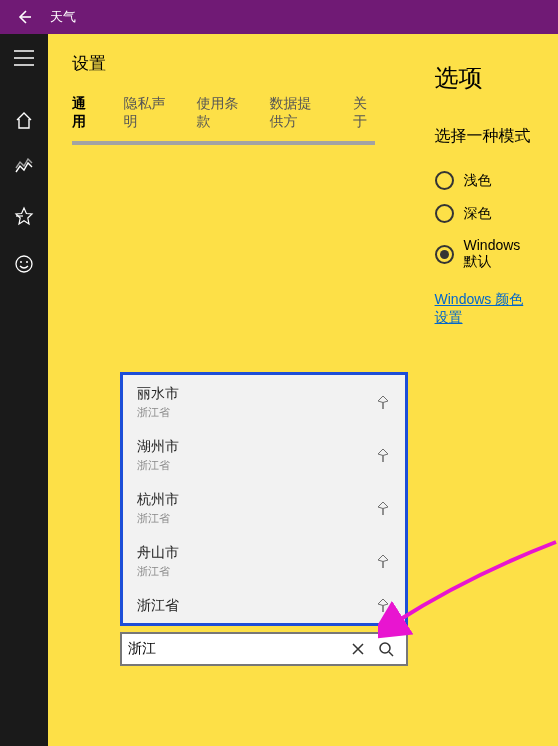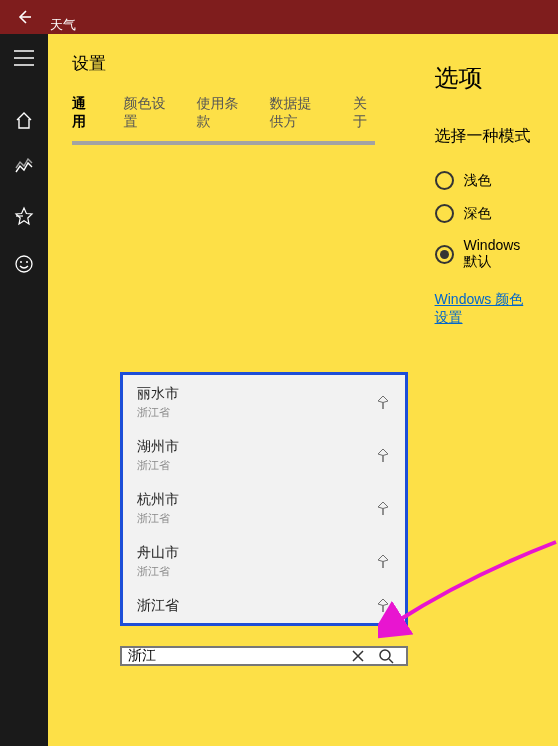--- a/index.html
+++ b/index.html
@@ -5,24 +5,24 @@
   * { box-sizing: border-box; margin: 0; padding: 0; }
   body {
     font-family: "Microsoft YaHei", "Segoe UI", sans-serif;
     width: 558px; height: 746px;
     background: #fff;
     overflow: hidden;
     position: relative;
   }
   .titlebar {
     height: 34px;
-    background: #7f1d1d;
+    background: #701a75;
     color: #fff;
     display: flex;
-    align-items: flex-end;
+    align-items: center;
     padding: 0 4px;
   }
   .titlebar .back {
     width: 40px; height: 34px;
     display: flex; align-items: center; justify-content: center;
     cursor: pointer;
   }
   .titlebar .title { font-size: 13px; margin-left: 6px; }
   .below { display: flex; height: calc(746px - 34px); }
   .sidebar {
@@ -71,21 +71,21 @@
     top: 3px; left: 3px;
   }
   .link {
     color: #0066cc; text-decoration: underline;
     font-size: 14px; cursor: pointer;
     display: inline-block; margin-top: 6px;
   }
   .searchbox {
     position: absolute;
     left: 72px; bottom: 80px;
-    width: 288px; height: 20px;
+    width: 288px; height: 34px;
     border: 2px solid #777;
     display: flex; align-items: center;
     padding: 0 6px;
     background: #fff;
   }
   .searchbox input {
     flex: 1; border: none; outline: none;
     font-size: 14px; font-family: inherit;
   }
   .searchbox .icon-btn {
@@ -162,21 +162,21 @@
           <path d="M6 12 Q10 16 14 12" stroke="#fff" stroke-width="1.3" fill="none"></path>
         </svg>
     </div>
   </div>
 
   <div class="content">
     <div class="header">
       <div class="page-title">设置</div>
       <div class="tabs">
         <div class="tab active">通用</div>
-        <div class="tab">颜色设置</div>
+        <div class="tab">隐私声明</div>
         <div class="tab">使用条款</div>
         <div class="tab">数据提供方</div>
         <div class="tab">关于</div>
       </div>
     </div>
 
     <div class="section">
       <div class="section-title">选项</div>
       <div class="mode-label">选择一种模式</div>
 

